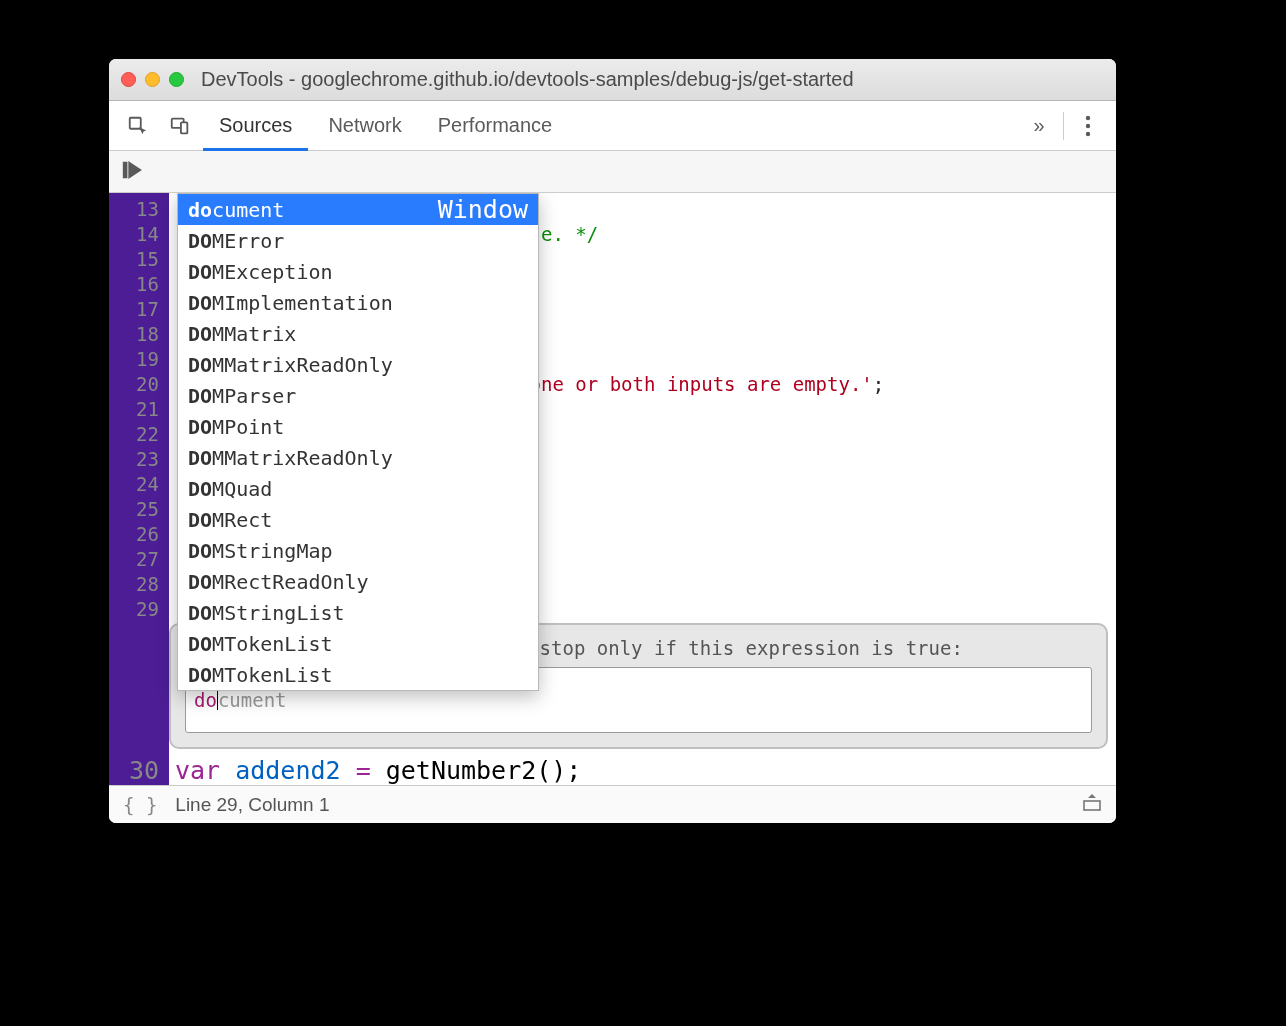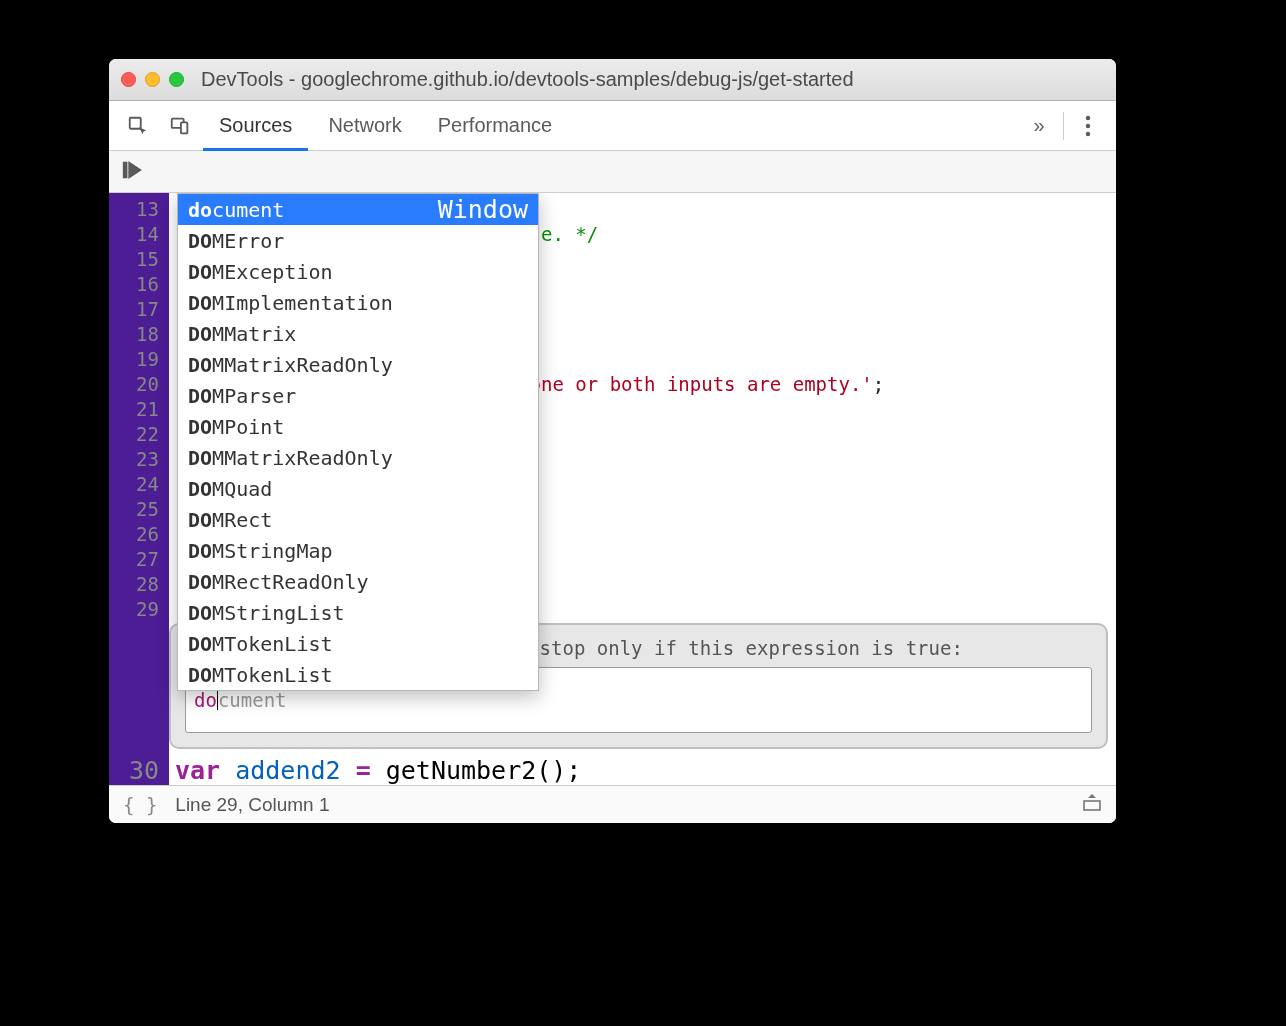--- a/index.html
+++ b/index.html
@@ -102,21 +102,21 @@
   .codecol {
     flex:1;
     padding:4px 0 4px 6px;
     line-height:25px;
     white-space:pre;
     color:#222;
     position:relative;
   }
   .c-comment { color: #0a8f0a; }
   .c-str { color: #b00020; }
-  .c-kw { color: #9b2393; font-weight: bold; }
+  .c-kw { color: #9b2393; }
   .c-blue { color:#0061c1; }
   .cond-panel {
     position:absolute;
     left:60px;
     right:8px;
     bottom:36px;
     background:#e7e7e7;
     border:2px solid #bfbfbf;
     border-radius:10px;
     padding:12px 14px 14px 14px;

